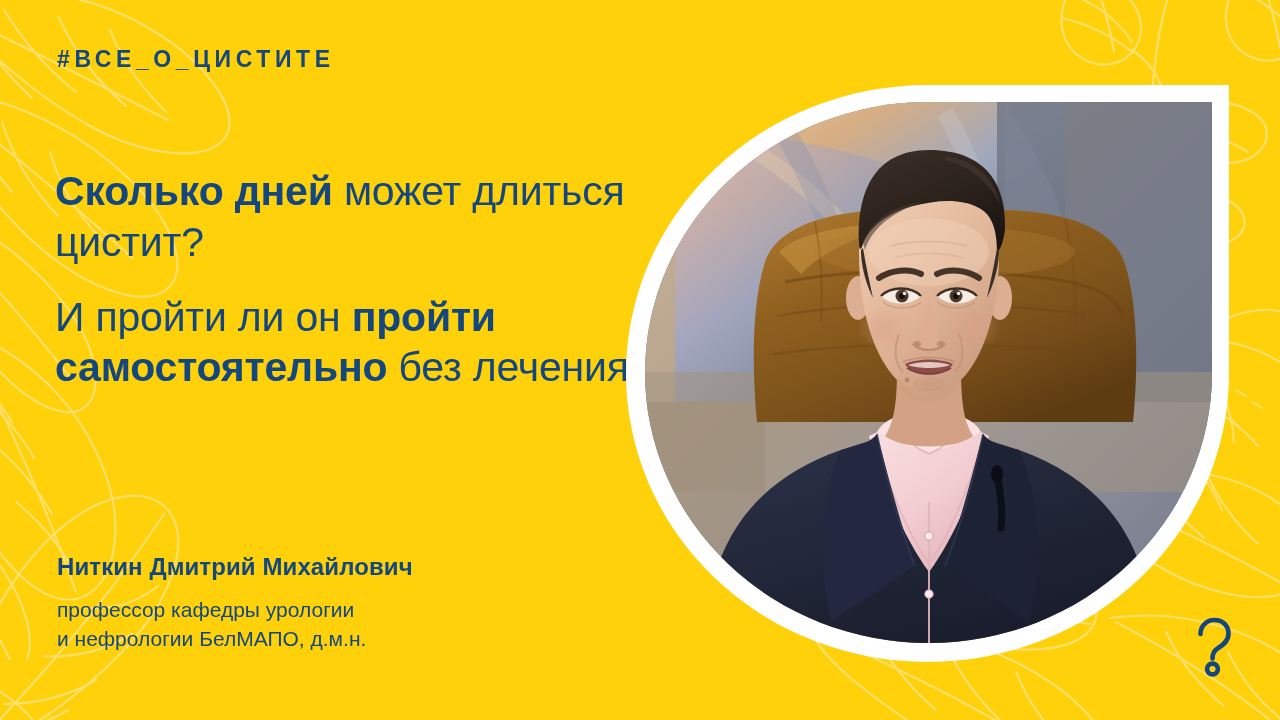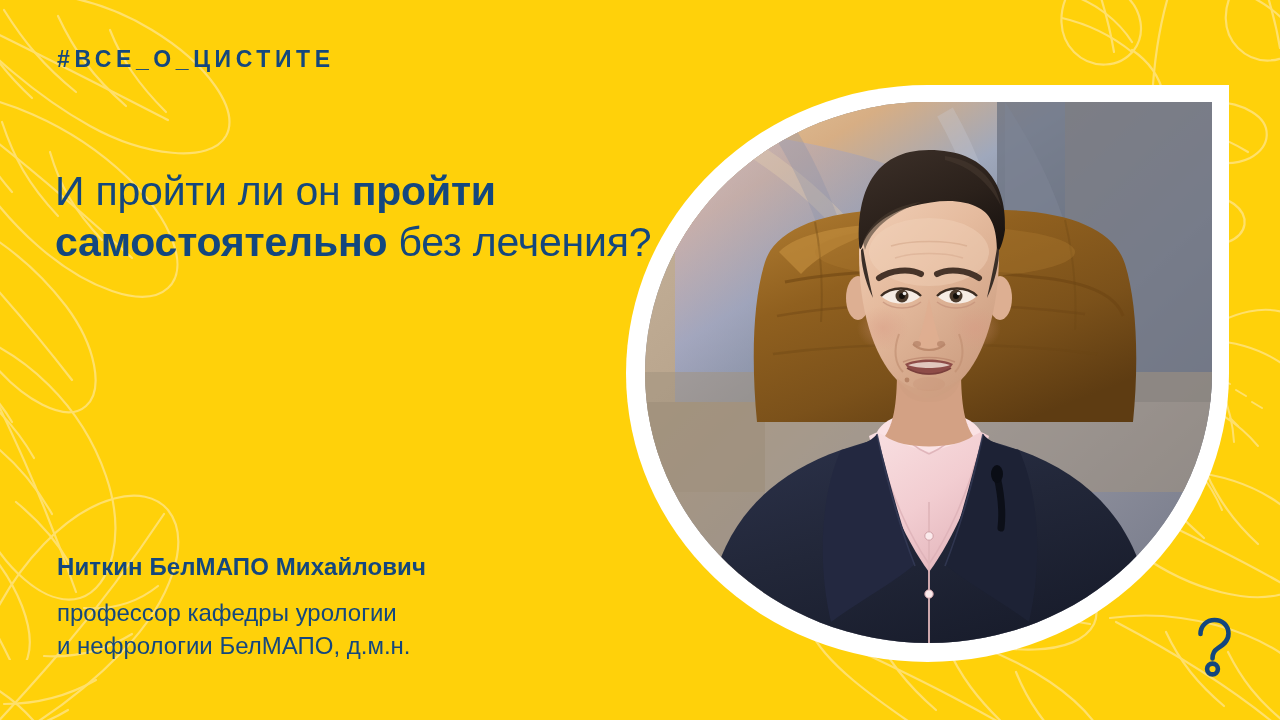--- a/index.html
+++ b/index.html
@@ -68,21 +68,21 @@
   }
   .speaker-name {
     font-size: 24px;
     font-weight: 700;
     letter-spacing: 0.1px;
     line-height: 1.2;
     white-space: nowrap;
   }
   .speaker-title {
     margin-top: 14px;
-    font-size: 24px;
+    font-size: 21px;
     font-weight: 400;
     line-height: 1.38;
     white-space: pre-line;
   }
 
   
   .portrait-wrap {
     position: absolute;
     left: 626px;
     top: 85px;
@@ -227,25 +227,26 @@
       <path d="M360 238 C430 228 510 250 552 290 C584 320 584 360 552 370"></path>
       <path d="M366 242 C442 282 506 324 552 368"></path>
       <path d="M416 252 C430 282 448 304 474 326"></path>
       <path d="M478 272 C492 300 508 320 532 340"></path>
     </g>
   </svg>
 
   <div class="hashtag">#ВСЕ_О_ЦИСТИТЕ</div>
 
   <div class="headline">
+    <span class="q-block"><b>Сколько дней</b><span> может длиться цистит?</span></span>
     <span class="q-block"><span>И пройти ли он </span><b>пройти самостоятельно</b><span> без лечения?</span></span>
   </div>
 
   <div class="speaker">
-    <div class="speaker-name">Ниткин БелМАПО Михайлович</div>
+    <div class="speaker-name">Ниткин Дмитрий Михайлович</div>
     <div class="speaker-title">профессор кафедры урологии
 и нефрологии БелМАПО, д.м.н.</div>
   </div>
 
   <div class="portrait-wrap">
     <div class="portrait-frame"></div>
     <div class="portrait-clip">
       <svg class="portrait-photo" viewBox="0 0 567 541" preserveAspectRatio="xMidYMid slice" role="img">
         <defs>
           <linearGradient id="wallG" x1="0" y1="0" x2="1" y2="1">

